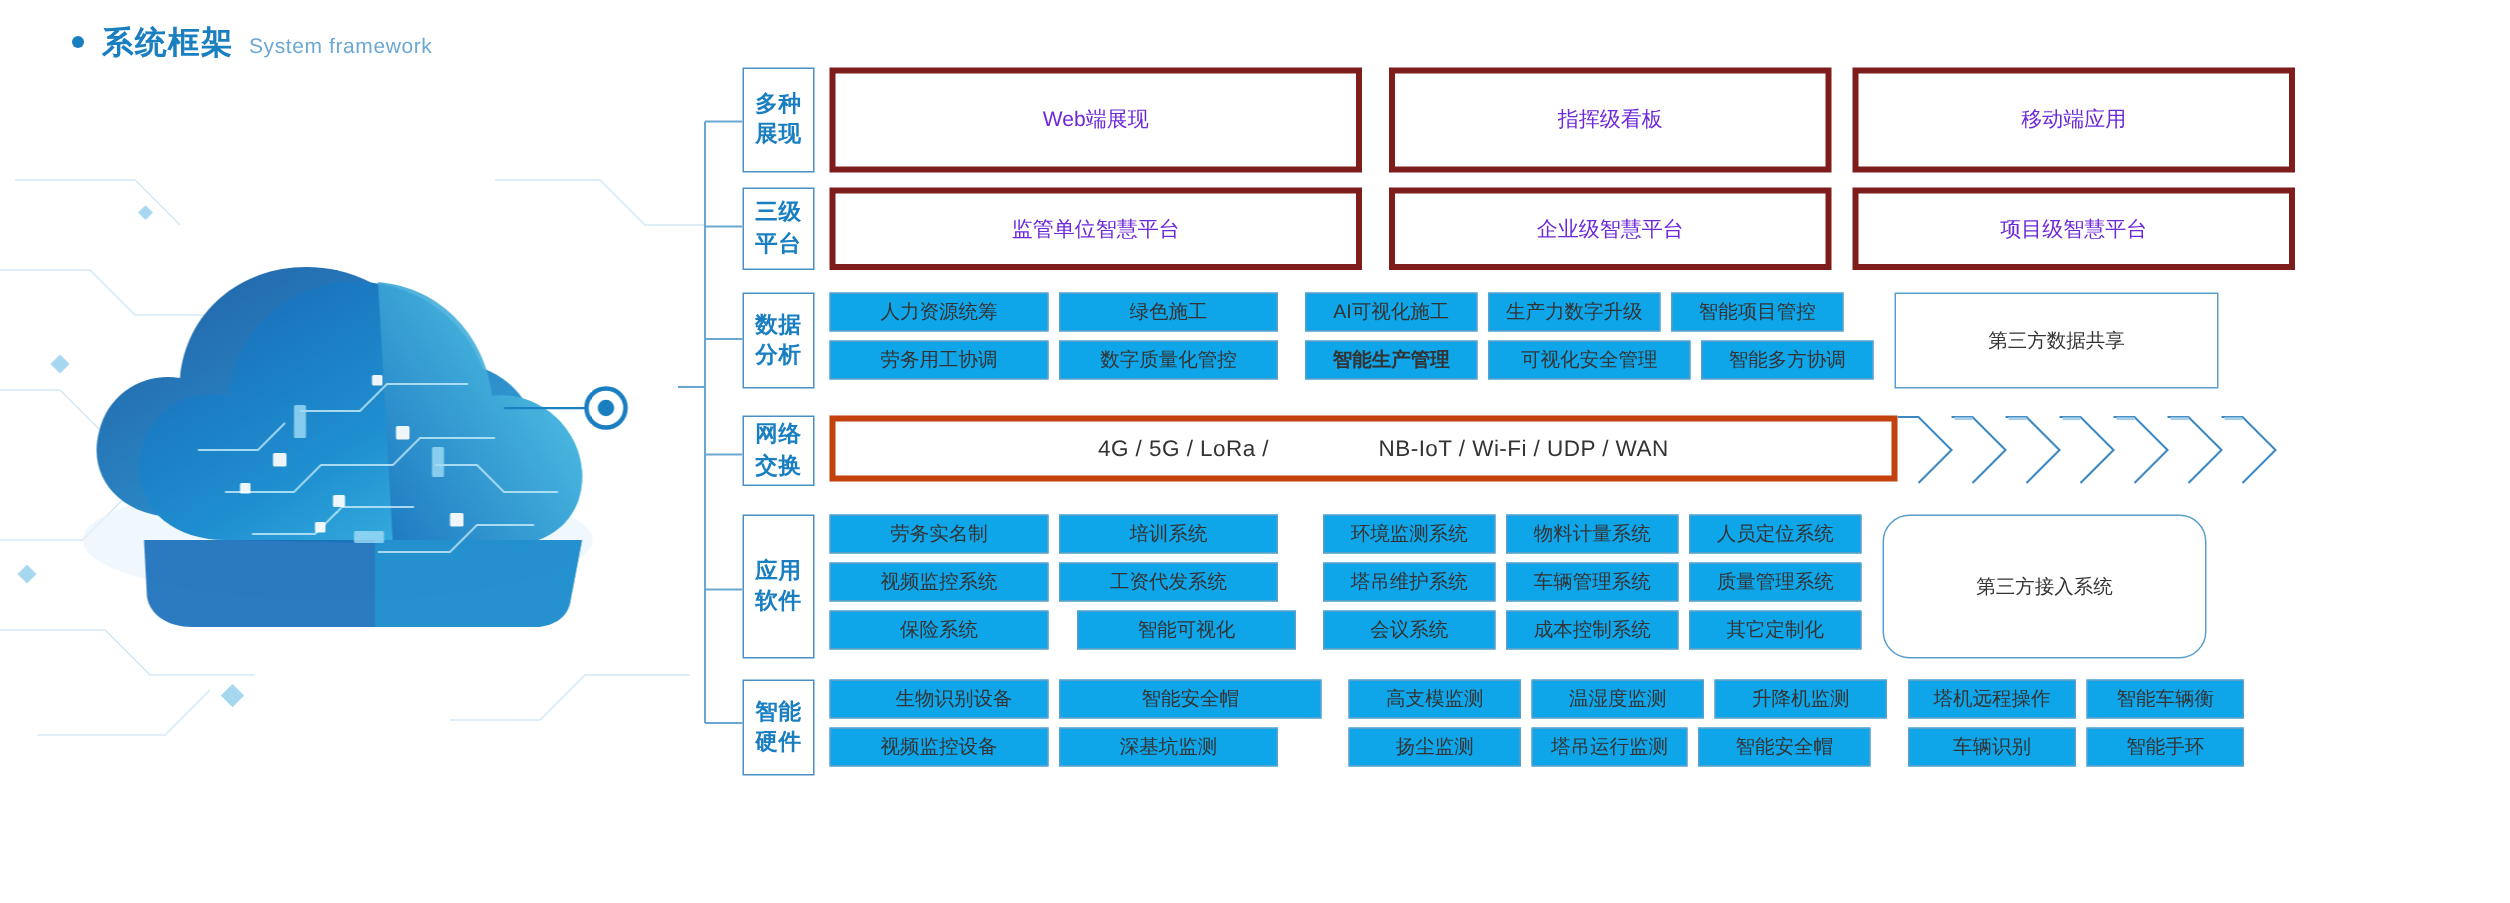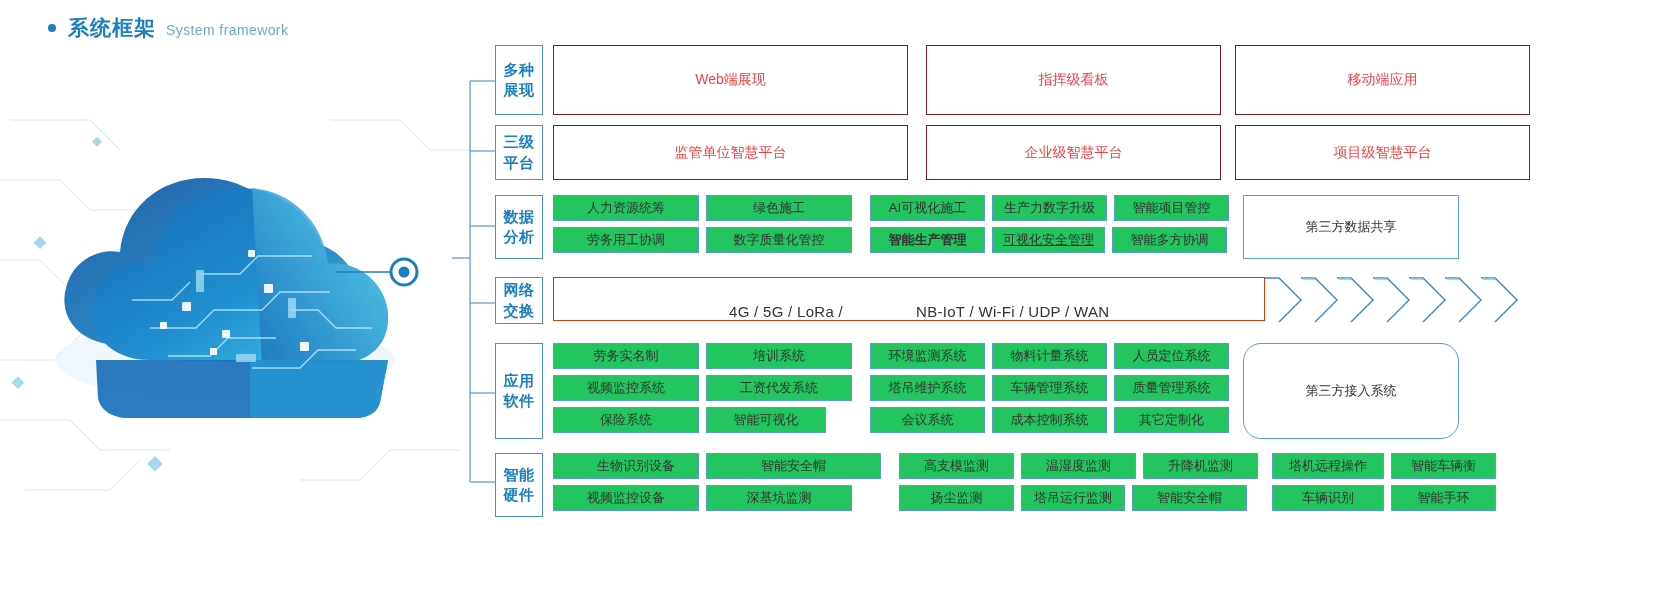--- a/index.html
+++ b/index.html
@@ -75,48 +75,48 @@
   }
   .row-body {
     margin-left: 10px;
     display: flex;
     gap: 0;
     flex: 1;
   }
 
   
   .bigbox {
-    border: 1px solid #7f1d1d;
+    border: 4px solid #7f1d1d;
     display: flex; align-items: center; justify-content: center;
-    font-size: 14px; color: #ef4444;
+    font-size: 14px; color: #6d28d9;
     background: #fff;
   }
 
   
   .grp { display: flex; flex-direction: column; gap: 6px; }
   .grp-row { display: flex; gap: 7px; }
 
   .cell {
     border: 1px solid #5a9fcc;
     display: flex; align-items: center; justify-content: center;
     font-size: 13px; color: #333;
-    background: #22c55e;
+    background: #0ea5e9;
     height: 26px;
     white-space: nowrap;
   }
 
   .spacer-l { width: 18px; flex: none; }
   .spacer-s { width: 14px; flex: none; }
 
   
   .net-wrap { position: relative; display: flex; flex: 1; height: 44px; }
   .net-box {
-    border: 1px solid #c2410c;
+    border: 4px solid #c2410c;
     height: 44px;
-    display: flex; align-items: flex-end;
+    display: flex; align-items: center;
     flex: none;
     background: #fff;
   }
   .net-txt {
     font-size: 15px; color: #333; letter-spacing: .3px;
   }
   .net-arrows { position: relative; height: 44px; flex: none; }
 
   
   .sidebox {
@@ -284,21 +284,21 @@
       </div>
       <div class="spacer-l"></div>
       <div class="grp">
         <div class="grp-row">
           <div class="cell" style="width:115px;">AI可视化施工</div>
           <div class="cell" style="width:115px;">生产力数字升级</div>
           <div class="cell" style="width:115px;">智能项目管控</div>
         </div>
         <div class="grp-row">
           <div class="cell" style="width:115px;font-weight:bold;">智能生产管理</div>
-          <div class="cell" style="width:113px;text-decoration:underline;">可视化安全管理</div>
+          <div class="cell" style="width:135px;">可视化安全管理</div>
           <div class="cell" style="width:115px;">智能多方协调</div>
         </div>
       </div>
       <div class="spacer-s"></div>
       <div class="sidebox" style="width:216px;">第三方数据共享</div>
     </div>
   </div>
 
   <div class="row" id="row-network" style="top:232px; width:1072px; height:47px;">
     <div class="row-label">
@@ -346,21 +346,21 @@
         <div class="grp-row">
           <div class="cell" style="width:146px;">劳务实名制</div>
           <div class="cell" style="width:146px;">培训系统</div>
         </div>
         <div class="grp-row">
           <div class="cell" style="width:146px;">视频监控系统</div>
           <div class="cell" style="width:146px;">工资代发系统</div>
         </div>
         <div class="grp-row">
           <div class="cell" style="width:146px;">保险系统</div>
-          <div class="cell" style="width:120px;">智能可视化</div>
+          <div class="cell" style="width:146px;margin-left:12px;">智能可视化</div>
         </div>
       </div>
       <div class="spacer-l"></div>
       <div class="grp">
         <div class="grp-row">
           <div class="cell" style="width:115px;">环境监测系统</div>
           <div class="cell" style="width:115px;">物料计量系统</div>
           <div class="cell" style="width:115px;">人员定位系统</div>
         </div>
         <div class="grp-row">

